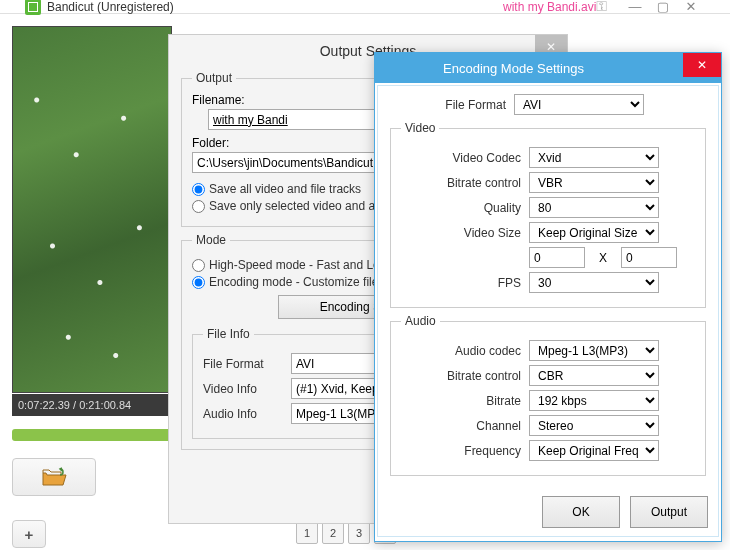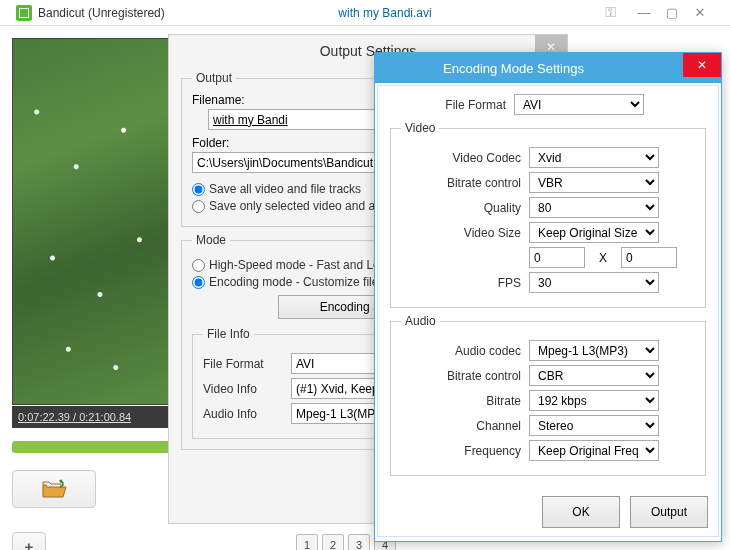--- a/index.html
+++ b/index.html
@@ -1,41 +1,41 @@
 <!DOCTYPE html>
 <html><head>
 <meta charset="utf-8">
 <style>
 * { box-sizing: border-box; font-family: "Segoe UI", Tahoma, sans-serif; }
 body { margin: 0; width: 730px; height: 550px; background: #fff; overflow: hidden; position: relative; font-size: 12px; }
 
 
-.titlebar { height: 26px; display: flex; align-items: center; padding: 0 16px; border-bottom: 1px solid #e0e0e0; }
+.titlebar { height: 14px; display: flex; align-items: center; padding: 0 25px; border-bottom: 1px solid #e0e0e0; }
 .titlebar .app-icon { width: 16px; height: 16px; background: #5ab838; border-radius: 2px; margin-right: 6px; position: relative; }
 .titlebar .app-icon::after { content: ""; position: absolute; inset: 3px; border: 1px solid #fff; }
 .titlebar .app-title { flex: 0 0 auto; color: #333; }
-.titlebar .doc-title { flex: 1; text-align: center; color: #0369a1; }
+.titlebar .doc-title { flex: 1; text-align: right; color: #ec4899; }
 .titlebar .win-btns { display: flex; gap: 0; }
 .titlebar .win-btn { width: 28px; height: 20px; display: flex; align-items: center; justify-content: center; color: #888; font-size: 13px; }
 .titlebar .key-icon { margin-right: 14px; color: #aaa; font-size: 14px; }
 
 
 .main { position: relative; padding: 8px; height: 480px; }
 .preview { position: absolute; left: 12px; top: 12px; width: 160px; height: 367px; background: linear-gradient(160deg,#4a7a3a 0%,#5c8f44 30%,#3d6530 60%,#5a8b42 100%); border: 1px solid #444; }
 .preview::before { content:""; position:absolute; inset:0; background:
   radial-gradient(circle at 15% 20%, rgba(255,255,255,0.9) 2px, transparent 3px),
   radial-gradient(circle at 40% 35%, rgba(255,255,255,0.9) 2px, transparent 3px),
   radial-gradient(circle at 70% 25%, rgba(255,255,255,0.9) 2px, transparent 3px),
   radial-gradient(circle at 25% 60%, rgba(255,255,255,0.9) 2px, transparent 3px),
   radial-gradient(circle at 55% 70%, rgba(255,255,255,0.9) 2px, transparent 3px),
   radial-gradient(circle at 80% 55%, rgba(255,255,255,0.9) 2px, transparent 3px),
   radial-gradient(circle at 35% 85%, rgba(255,255,255,0.9) 2px, transparent 3px),
   radial-gradient(circle at 65% 90%, rgba(255,255,255,0.9) 2px, transparent 3px);
 }
-.timecode { position: absolute; left: 12px; top: 380px; width: 160px; height: 22px; background: #3a3a3a; color: #ddd; font-size: 11px; display: flex; align-items: center; padding: 0 6px; text-decoration: underline; }
+.timecode { position: absolute; left: 12px; top: 380px; width: 160px; height: 22px; background: #3a3a3a; color: #ddd; font-size: 11px; display: flex; align-items: center; padding: 0 6px; }
 
 .slider-bar { position: absolute; left: 12px; top: 415px; right: 12px; height: 12px; background: linear-gradient(to right, #8bc34a 0%, #8bc34a 35%, #e0e0e0 35%, #e0e0e0 100%); border-radius: 3px; }
 
 .open-btn { position: absolute; left: 12px; top: 444px; width: 84px; height: 38px; background: linear-gradient(#f9f9f9,#ececec); border: 1px solid #ccc; border-radius: 4px; display: flex; align-items: center; justify-content: center; }
 .open-btn svg { width: 26px; height: 20px; }
 
 .add-btn { position: absolute; left: 12px; top: 506px; width: 34px; height: 28px; background: linear-gradient(#f9f9f9,#ececec); border: 1px solid #ccc; border-radius: 4px; display: flex; align-items: center; justify-content: center; font-size: 15px; color: #555; font-weight: bold; }
 
 .page-btns { position: absolute; left: 296px; top: 508px; display: flex; gap: 4px; }
 .page-btn { width: 22px; height: 22px; border: 1px solid #bbb; background: #f5f5f5; border-radius: 2px; display: flex; align-items: center; justify-content: center; font-size: 11px; color: #444; }

